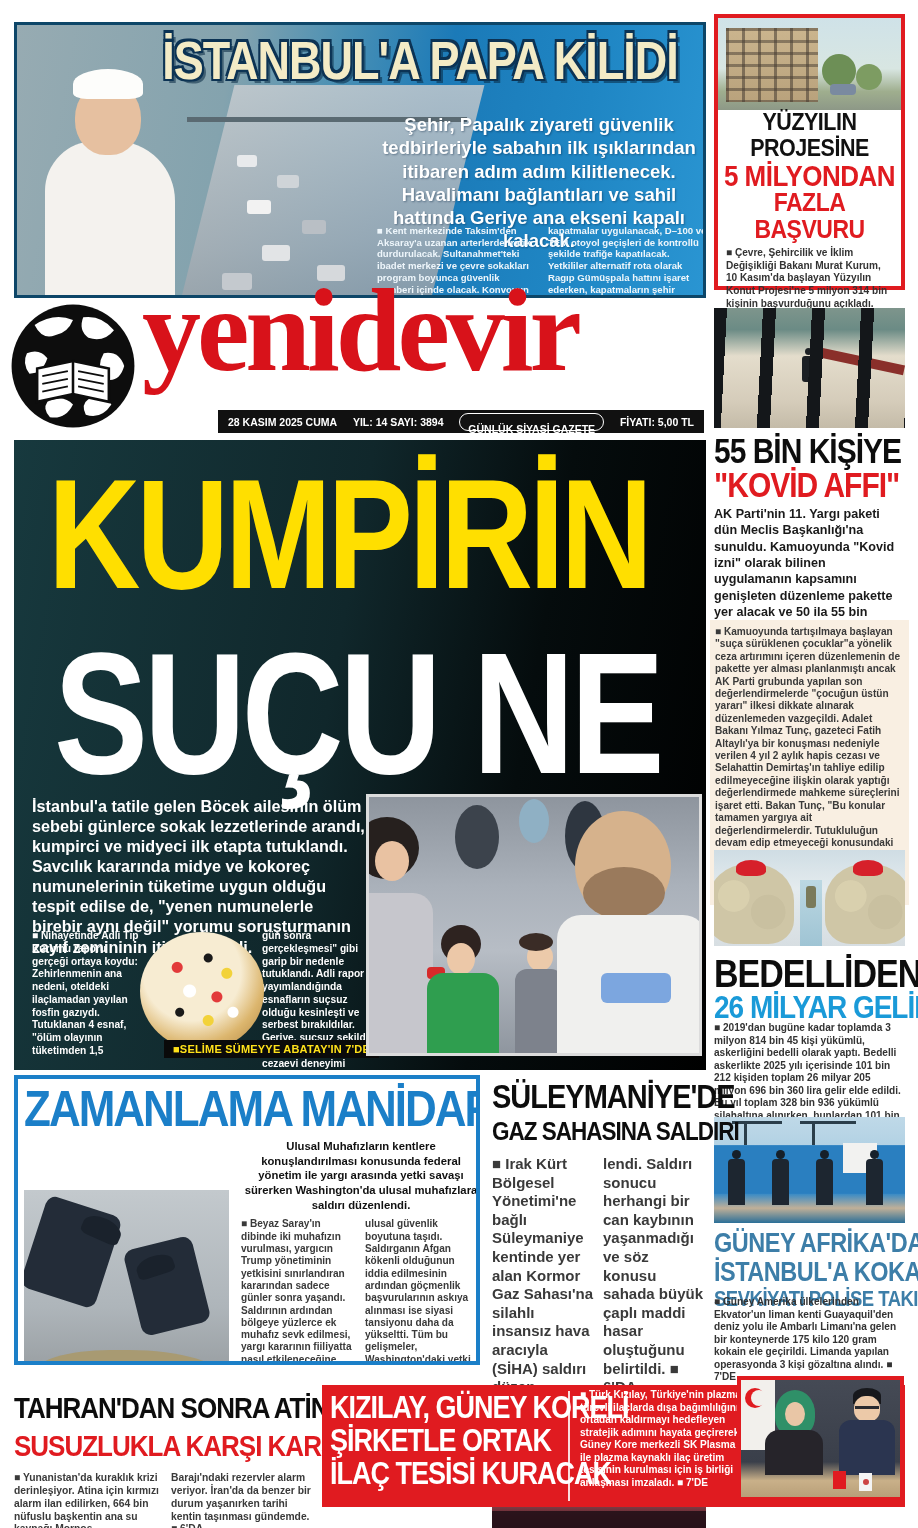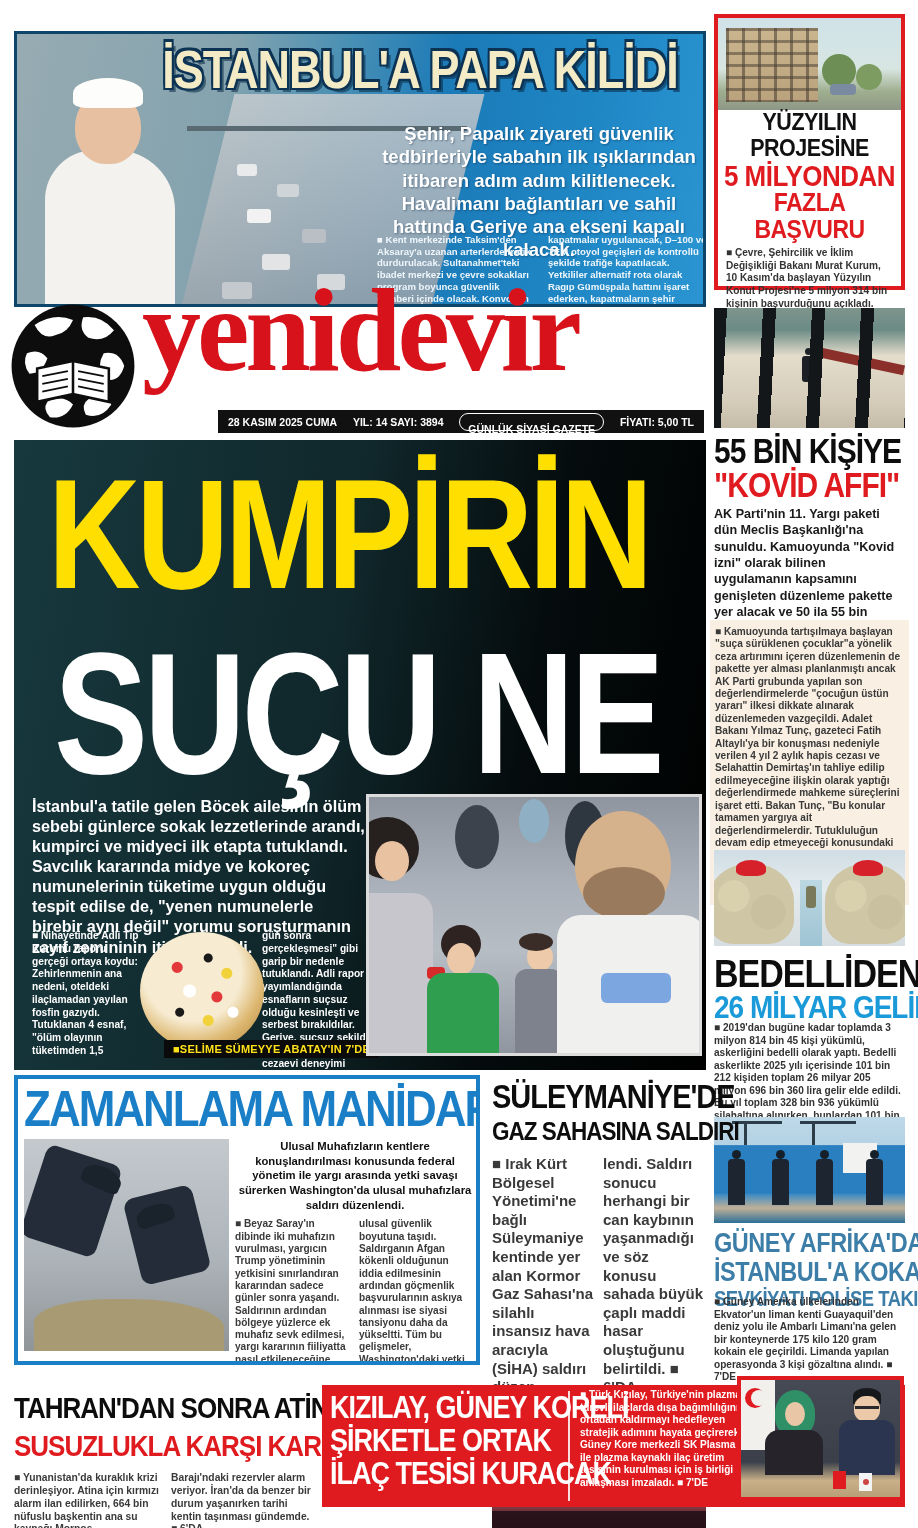--- a/index.html
+++ b/index.html
@@ -1,20 +1,20 @@
 <!DOCTYPE html>
 <html><head>
 <meta charset="utf-8">
 <style>
   * { margin:0; padding:0; box-sizing:border-box; }
   body { background:#e9e9e9; font-family:"Liberation Sans", sans-serif; }
   .page { position:relative; width:918px; height:1528px; background:#fff; margin:0 auto; overflow:hidden; }
 
   
-  .banner { position:absolute; left:14px; top:31px; width:692px; height:276px;
+  .banner { position:absolute; left:14px; top:22px; width:692px; height:276px;
     border:3px solid #0d4668; overflow:hidden;
     background:linear-gradient(100deg,#97abb2 0%,#84a3ae 30%,#4a90b4 45%,#1b7ab8 60%,#1f86c4 80%,#2a95d2 100%); }
   .road { position:absolute; left:185px; top:60px; width:250px; height:260px;
     background:linear-gradient(175deg,#c6ccd0 0%,#a7afb6 60%,#8d969e 100%);
     transform:skewX(-14deg); opacity:.85; }
   .gantry { position:absolute; left:170px; top:92px; width:280px; height:5px; background:#5a6a72; }
   .car { position:absolute; border-radius:3px; }
   .pope { position:absolute; left:0; top:28px; width:185px; height:248px; }
   .pope-body { position:absolute; left:28px; top:88px; width:130px; height:170px; background:#f4f2ee; border-radius:50px 60px 0 0; }
   .pope-head { position:absolute; left:58px; top:28px; width:66px; height:74px; background:#e6c0a0; border-radius:50% 50% 46% 46%; }
@@ -119,21 +119,21 @@
   .kokain-h { position:absolute; left:714px; top:1228px; width:191px; color:#3d7ea8; font-weight:900; }
   .kokain-h .l1 { font-size:23.5px; letter-spacing:-0.5px; transform:scaleY(1.15); transform-origin:top left; white-space:nowrap; }
   .kokain-h .l2 { font-size:23.5px; letter-spacing:-0.5px; transform:scaleY(1.15); transform-origin:top left; white-space:nowrap; margin-top:2px; }
   .kokain-h .l3 { font-size:18.5px; letter-spacing:-0.5px; transform:scaleY(1.15); transform-origin:top left; white-space:nowrap; margin-top:2px; }
   .kokain-body { position:absolute; left:714px; top:1296px; width:191px; font-size:10.1px; font-weight:700; color:#333; line-height:1.24; }
 
   
   .zam-box { position:absolute; left:14px; top:1075px; width:466px; height:290px; border:4px solid #1b7fc8; background:#fff; overflow:hidden; }
   .zam-h { margin:6px 6px 2px 6px; font-size:44px; font-weight:900; letter-spacing:-2px; color:#1b7fc8;
     transform:scaleY(1.12); transform-origin:top left; white-space:nowrap; line-height:1; }
-  .zam-row { display:flex; margin:10px 6px 0 6px; gap:6px; }
+  .zam-row { display:flex; margin:10px 6px 0 6px; gap:12px;align-items:center; }
   .zam-photo { width:205px; height:212px; flex:none; position:relative; overflow:hidden;
     background:linear-gradient(180deg,#c3c9cd 0%,#aeb5ba 55%,#8f9497 100%); }
   .guard { position:absolute; background:#232c38; border-radius:10px; }
   .guard-cap { position:absolute; background:#1a222c; border-radius:50% 50% 20% 20%; }
   .sack { position:absolute; bottom:-6px; left:10px; width:190px; height:58px; background:#a89a72; border-radius:40% 50% 0 0; }
   .zam-text { width:240px; }
   .zam-lead { font-size:11.3px; font-weight:900; color:#111; text-align:center; line-height:1.3; }
   .zam-cols { display:flex; gap:8px; margin-top:6px; }
   .zam-col { width:116px; font-size:10.1px; font-weight:700; color:#3a3a3a; line-height:1.22; }
 

